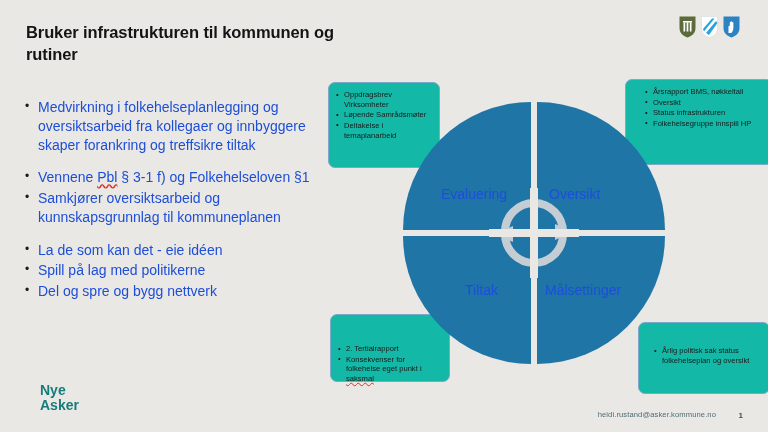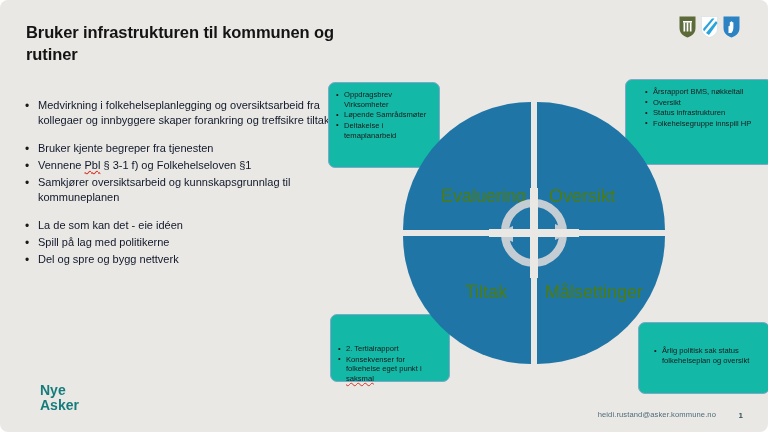--- a/index.html
+++ b/index.html
@@ -10,21 +10,20 @@
   }
   body {
     font-family: "Liberation Sans", sans-serif;
   }
   #slide {
     position: relative;
     width: 768px;
     height: 432px;
     background: #eae8e4;
     overflow: hidden;
-    border-radius: 8px;
   }
 
   
   #title {
     position: absolute;
     left: 26px;
     top: 22px;
     width: 330px;
     font-size: 16.5px;
     font-weight: bold;
@@ -38,23 +37,23 @@
     position: absolute;
     left: 24px;
     top: 98px;
     width: 310px;
   }
   .bgroup { margin-bottom: 14px; }
   .bgroup:last-child { margin-bottom: 0; }
   .bullet {
     position: relative;
     padding-left: 14px;
-    font-size: 11px;
+    font-size: 14px;
     line-height: 1.34;
-    color: #0f172a;
+    color: #1d4ed8;
     margin-bottom: 2px;
   }
   .bullet:last-child { margin-bottom: 0; }
   .bullet::before {
     content: "\2022";
     position: absolute;
     left: 1px;
     top: 0;
     font-size: 12px;
     color: #1a1a1a;
@@ -87,22 +86,22 @@
     background: #1f75a6;
     box-sizing: border-box;
   }
   .q-tl { left: 0;    top: 0;    border-radius: 128px 0 0 0; }
   .q-tr { left: 134px;top: 0;    border-radius: 0 128px 0 0; }
   .q-bl { left: 0;    top: 134px;border-radius: 0 0 0 128px; }
   .q-br { left: 134px;top: 134px;border-radius: 0 0 128px 0; }
 
   .qlabel {
     position: absolute;
-    color: #4d7c0f;
-    font-size: 18px;
+    color: #1d4ed8;
+    font-size: 14px;
     white-space: nowrap;
   }
   .lbl-eval { left: 38px;  top: 84px; }
   .lbl-over { left: 146px; top: 84px; }
   .lbl-tilt { left: 62px;  top: 180px; }
   .lbl-mals { left: 142px; top: 180px; }
 
   #arrows {
     position: absolute;
     left: 86px;
@@ -197,21 +196,20 @@
       <path d="M1 1 H33 V24 C33 35 24 41 17 43 C10 41 1 35 1 24 Z" fill="#2b83c4"></path>
       <path d="M11 34 V21 C11 19 13.6 19 13.6 21 V13 C13.6 11 16 11 16 13 V12 C16 10 18.4 10 18.4 12 V13.5 C18.4 11.6 20.8 11.6 20.8 13.5 V22 C20.8 29 18 34 16 34 Z" fill="#ffffff"></path>
     </svg>
   </div>
 
   <div id="bullets">
     <div class="bgroup">
       <div class="bullet">Medvirkning i folkehelseplanlegging og oversiktsarbeid fra kollegaer og innbyggere skaper forankring og treffsikre tiltak</div>
     </div>
     <div class="bgroup">
-      <div class="bullet">Bruker kjente begreper fra tjenesten</div>
       <div class="bullet">Vennene <span class="sp">Pbl</span> § 3-1 f) og Folkehelseloven §1</div>
       <div class="bullet">Samkjører oversiktsarbeid og kunnskapsgrunnlag til kommuneplanen</div>
     </div>
     <div class="bgroup">
       <div class="bullet">La de som kan det - eie idéen</div>
       <div class="bullet">Spill på lag med politikerne</div>
       <div class="bullet">Del og spre og bygg nettverk</div>
     </div>
   </div>
 

